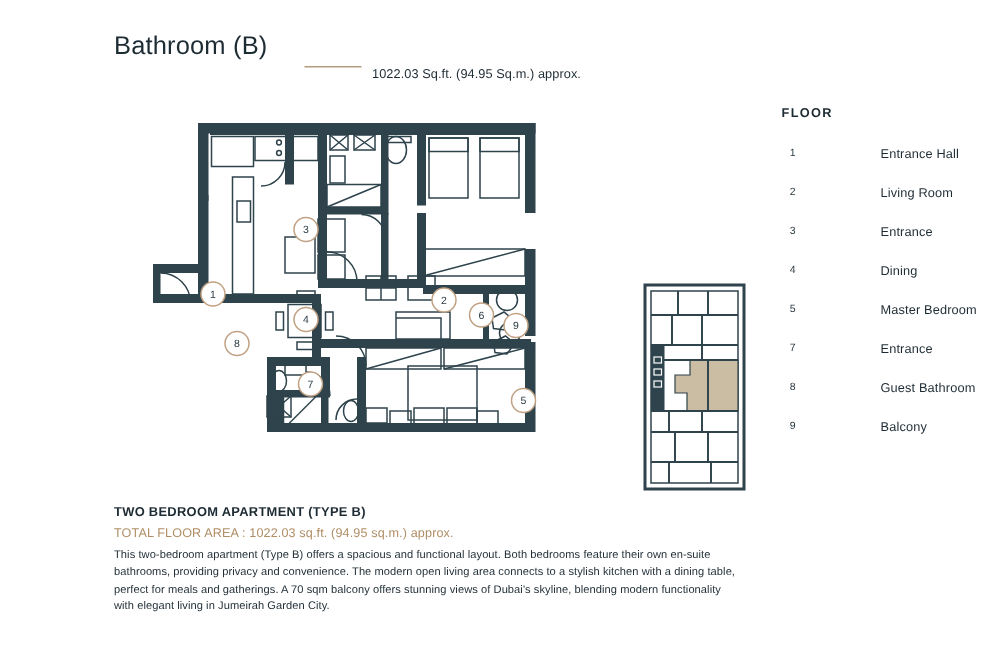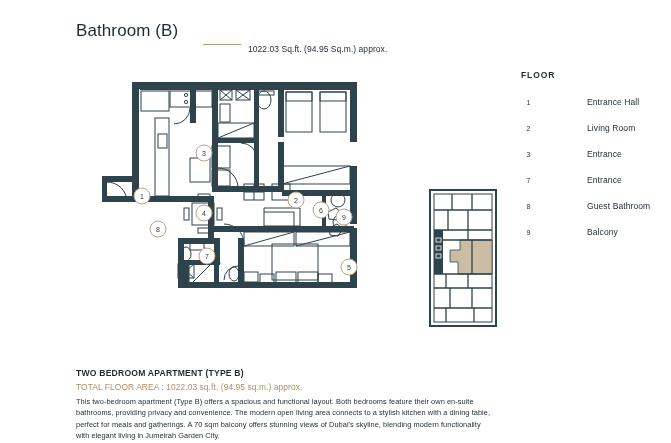--- a/index.html
+++ b/index.html
@@ -33,21 +33,21 @@
   .legend-item { display: flex; align-items: center; height: 26px; }
   .badge {
     width: 15px; height: 15px; border-radius: 50%;
     border: 1px solid #c4a headers; border-color: #c0a183;
     display: flex; align-items: center; justify-content: center;
     font-size: 7px; color: #2b3b44; flex: 0 0 auto;
   }
   .legend-label { font-size: 8.5px; color: #1d2b33; margin-left: 11px; letter-spacing: .1px; padding-left: 40px; }
 
   
-  .footer { position: absolute; left: 76px; top: 336px; width: 420px; margin-top: 32px; }
+  .footer { position: absolute; left: 76px; top: 336px; width: 420px; }
   .f-title { font-size: 8.6px; font-weight: 700; color: #1d2b33; letter-spacing: .2px; }
   .f-area { font-size: 8.4px; color: #b08e66; margin-top: 4px; letter-spacing: .1px; }
   .f-body { font-size: 7.4px; color: #1d2b33; line-height: 11.4px; margin-top: 4px; letter-spacing: .05px; }
 
   
   .mk { font-family: "Liberation Sans", sans-serif; font-size: 7px; fill: #2b3b44; text-anchor: middle; }
 </style>
 </head>
 <body>
 
@@ -296,20 +296,28 @@
     </div>
     <div class="legend-item">
       <span class="badge">2</span>
       <span class="legend-label">Living Room</span>
     </div>
     <div class="legend-item">
       <span class="badge">3</span>
       <span class="legend-label">Entrance</span>
     </div>
     <div class="legend-item">
+      <span class="badge">4</span>
+      <span class="legend-label">Dining</span>
+    </div>
+    <div class="legend-item">
+      <span class="badge">5</span>
+      <span class="legend-label">Master Bedroom</span>
+    </div>
+    <div class="legend-item">
       <span class="badge">7</span>
       <span class="legend-label">Entrance</span>
     </div>
     <div class="legend-item">
       <span class="badge">8</span>
       <span class="legend-label">Guest Bathroom</span>
     </div>
     <div class="legend-item">
       <span class="badge">9</span>
       <span class="legend-label">Balcony</span>

